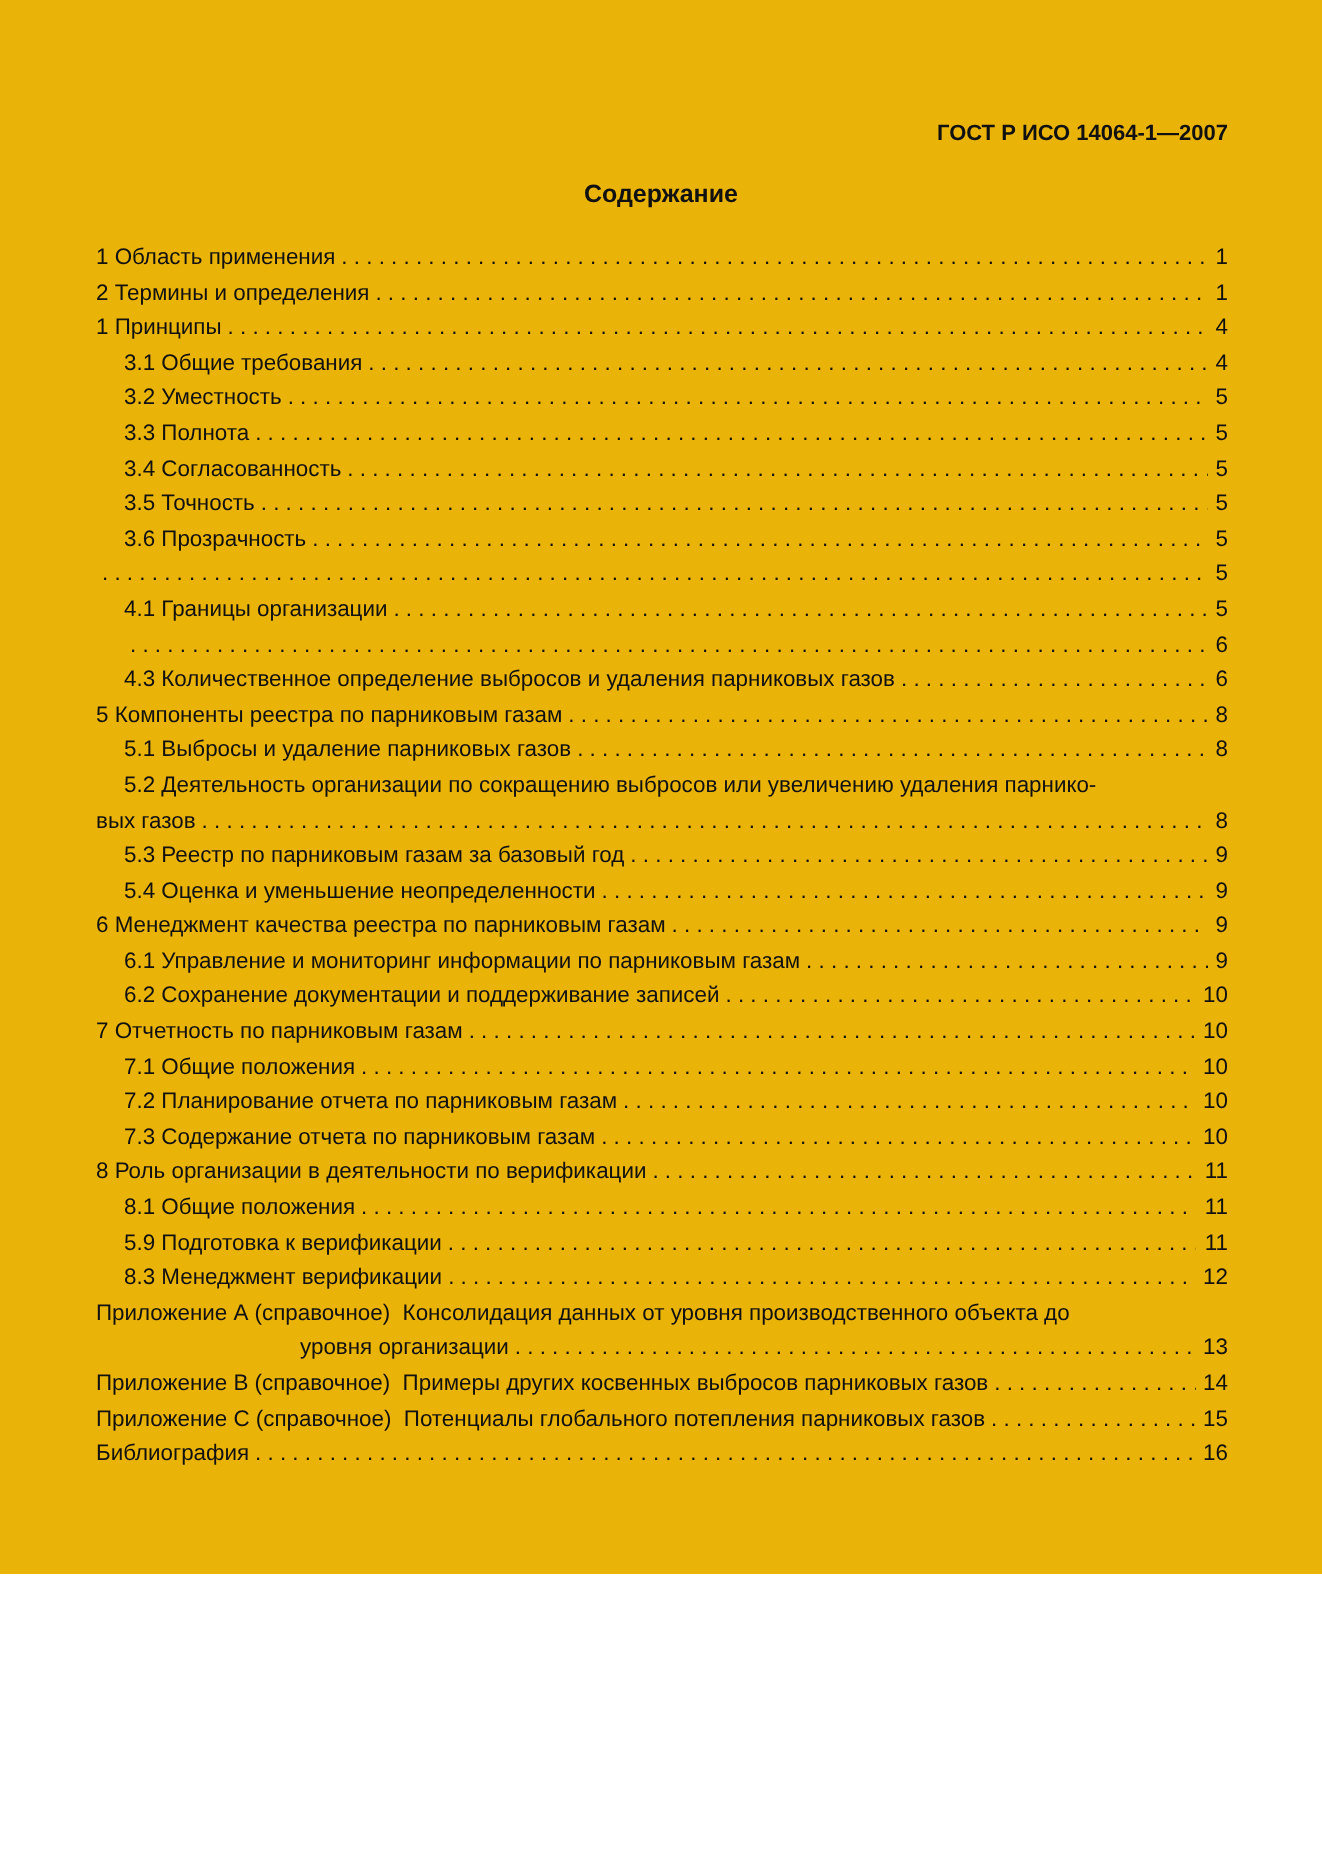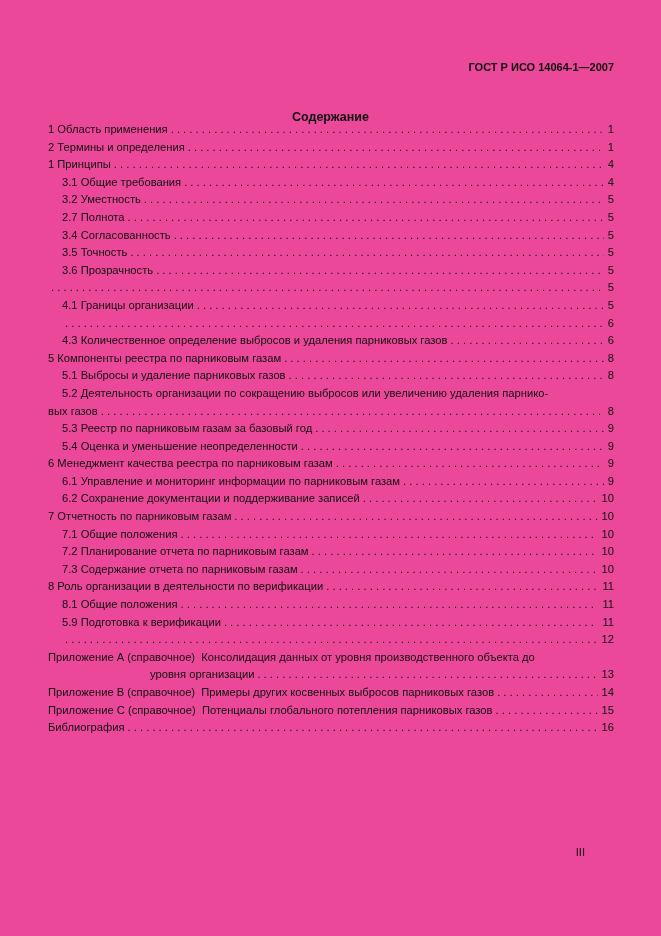--- a/index.html
+++ b/index.html
@@ -3,22 +3,22 @@
 <meta charset="utf-8">
 <style>
   html, body {
     margin: 0;
     padding: 0;
     background: #ffffff;
   }
   .page {
     position: relative;
     width: 661px;
-    height: 936px;
-    background: #ec4899;
+    height: 787px;
+    background: #eab308;
     font-family: "Liberation Sans", sans-serif;
     color: #111111;
     overflow: hidden;
   }
   .doc-header {
     position: absolute;
     top: 61px;
     left: 48px;
     width: 566px;
     text-align: right;
@@ -27,21 +27,20 @@
     white-space: pre;
   }
   .doc-title {
     position: absolute;
     top: 90px;
     left: 0;
     width: 100%;
     text-align: center;
     font-size: 12.5px;
     font-weight: bold;
-    margin-top: 20px;
   }
   .toc {
     position: absolute;
     top: 121px;
     left: 48px;
     width: 566px;
     font-size: 11.2px;
   }
   .toc-row {
     display: flex;
@@ -109,21 +108,21 @@
         <span class="toc-text">3.1 Общие требования</span>
         <span class="leader"></span>
         <span class="toc-page">4</span>
       </div>
       <div class="toc-row ind-1">
         <span class="toc-text">3.2 Уместность</span>
         <span class="leader"></span>
         <span class="toc-page">5</span>
       </div>
       <div class="toc-row ind-1">
-        <span class="toc-text">2.7 Полнота</span>
+        <span class="toc-text">3.3 Полнота</span>
         <span class="leader"></span>
         <span class="toc-page">5</span>
       </div>
       <div class="toc-row ind-1">
         <span class="toc-text">3.4 Согласованность</span>
         <span class="leader"></span>
         <span class="toc-page">5</span>
       </div>
       <div class="toc-row ind-1">
         <span class="toc-text">3.5 Точность</span>
@@ -225,20 +224,21 @@
         <span class="toc-text">8.1 Общие положения</span>
         <span class="leader"></span>
         <span class="toc-page">11</span>
       </div>
       <div class="toc-row ind-1">
         <span class="toc-text">5.9 Подготовка к верификации</span>
         <span class="leader"></span>
         <span class="toc-page">11</span>
       </div>
       <div class="toc-row ind-1">
+        <span class="toc-text">8.3 Менеджмент верификации</span>
         <span class="leader"></span>
         <span class="toc-page">12</span>
       </div>
       <div class="toc-row ind-0">
         <span class="toc-text">Приложение А (справочное)  Консолидация данных от уровня производственного объекта до</span>
       </div>
       <div class="toc-row ind-2">
         <span class="toc-text">уровня организации</span>
         <span class="leader"></span>
         <span class="toc-page">13</span>

